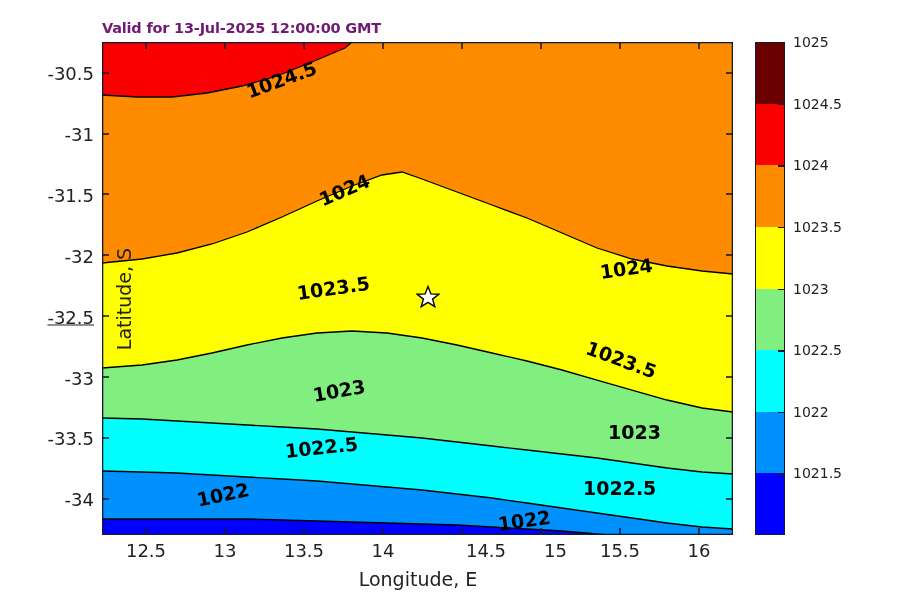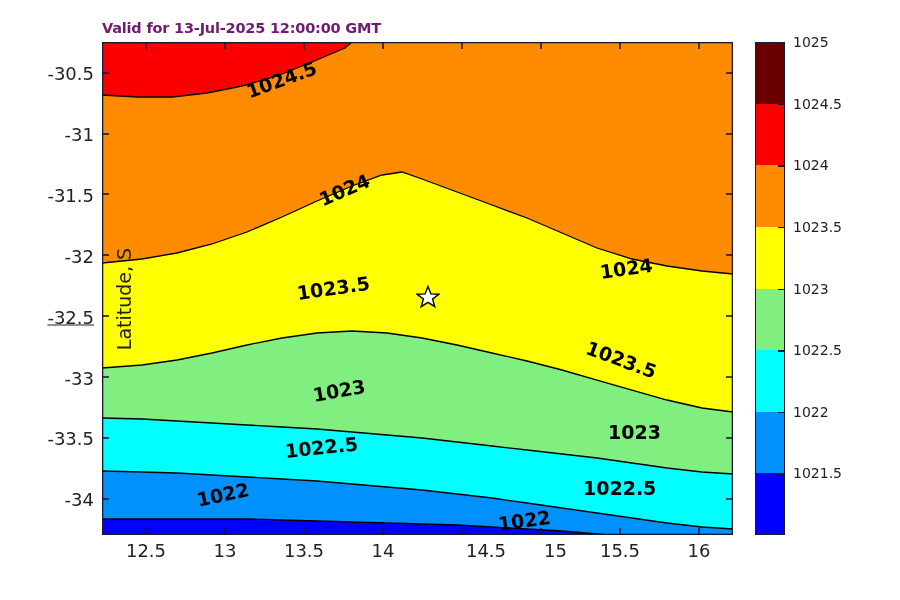--- a/index.html
+++ b/index.html
@@ -169,20 +169,21 @@
       <div class="xtick" style="left: 225px;">13</div>
       <div class="xtick" style="left: 304px;">13.5</div>
       <div class="xtick" style="left: 383px;">14</div>
       <div class="xtick" style="left: 486px;">14.5</div>
       <div class="xtick" style="left: 532px; text-align: right;">15</div>
       <div class="xtick" style="left: 620px;">15.5</div>
       <div class="xtick" style="left: 699px;">16</div>
     </div>
 
   <div class="ylabel">Latitude, S</div>
+  <div class="xlabel">Longitude, E</div>
 
   <div class="cbar">
       <div class="cbar-seg" style="top: 0px; height: 61.625px; background: rgb(107, 0, 0);"></div>
       <div class="cbar-seg" style="top: 61.625px; height: 61.625px; background: rgb(250, 0, 0);"></div>
       <div class="cbar-seg" style="top: 123.25px; height: 61.625px; background: rgb(255, 140, 0);"></div>
       <div class="cbar-seg" style="top: 184.875px; height: 61.625px; background: rgb(255, 255, 0);"></div>
       <div class="cbar-seg" style="top: 246.5px; height: 61.625px; background: rgb(128, 239, 128);"></div>
       <div class="cbar-seg" style="top: 308.125px; height: 61.625px; background: rgb(0, 255, 255);"></div>
       <div class="cbar-seg" style="top: 369.75px; height: 61.625px; background: rgb(0, 145, 255);"></div>
       <div class="cbar-seg" style="top: 431.375px; height: 61.625px; background: rgb(0, 0, 255);"></div>

